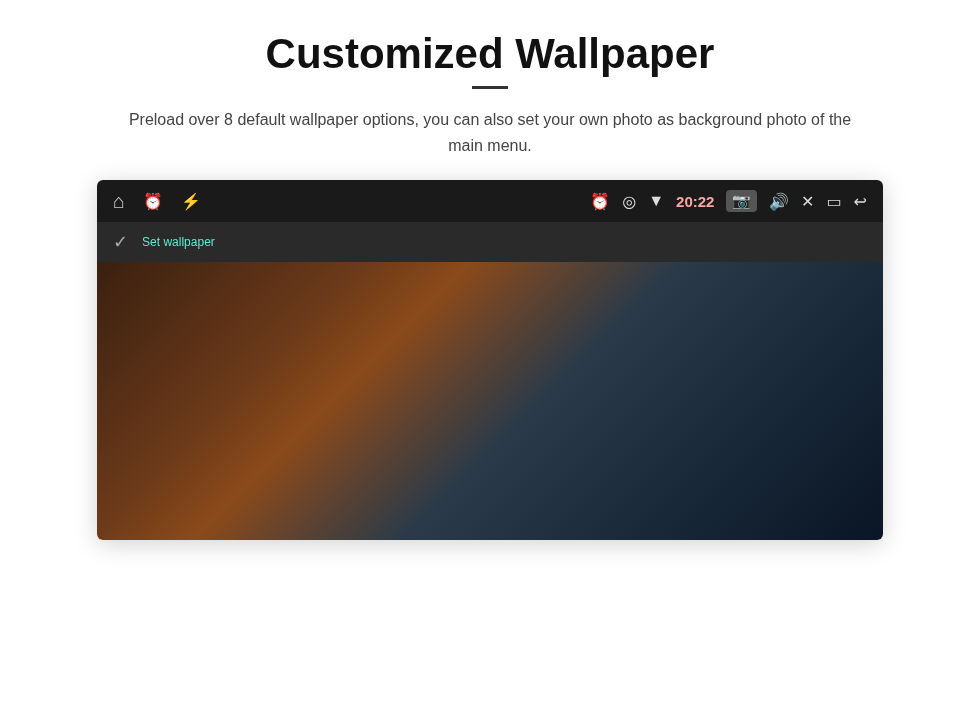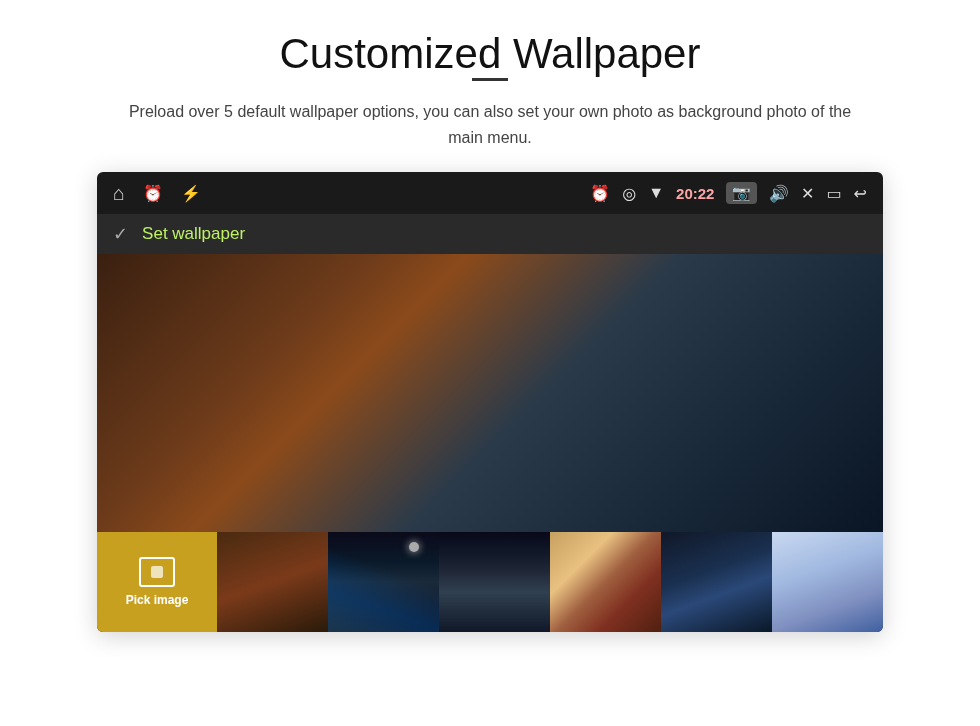--- a/index.html
+++ b/index.html
@@ -16,24 +16,24 @@
       height: 726px;
       display: flex;
       flex-direction: column;
       align-items: center;
       background: #fff;
       padding: 30px 40px 20px;
     }
 
     .page-title {
       font-size: 42px;
-      font-weight: 400;
+      font-weight: 700;
       color: #111;
       text-align: center;
-      margin-bottom: 0;
+      margin-bottom: 8px;
     }
 
     .title-divider {
       width: 36px;
       height: 3px;
       background: #333;
       margin: 0 auto 18px;
     }
 
     .page-subtitle {
@@ -106,22 +106,22 @@
       gap: 8px;
     }
 
     .check-icon {
       color: #aaa;
       font-size: 18px;
       margin-right: 6px;
     }
 
     .toolbar-label {
-      color: #bef264;
-      font-size: 17px;
+      color: #5eead4;
+      font-size: 12px;
     }
 
     
     .wallpaper-preview {
       width: 100%;
       height: 278px;
       background: linear-gradient(135deg, #3a2010 0%, #6b3a1a 25%, #8b4a1a 35%, #2a3a4a 55%, #1a2a3a 75%, #0a1525 100%);
       position: relative;
     }
 
@@ -235,21 +235,21 @@
   </style>
 </head>
 <body>
 
 <div class="page-container">
 
   <h1 class="page-title">Customized Wallpaper</h1>
 
   <div class="title-divider"></div>
 
-  <p class="page-subtitle">Preload over 5 default wallpaper options, you can also set your own photo as background photo of the main menu.</p>
+  <p class="page-subtitle">Preload over 8 default wallpaper options, you can also set your own photo as background photo of the main menu.</p>
 
   <div class="device-screen">
 
     <div class="status-bar">
       <div class="status-bar-left">
 
         <span style="font-size:20px; color:#ccc;">⌂</span>
 
         <span class="status-icon">⏰</span>
 
@@ -269,30 +269,15 @@
     </div>
 
     <div class="toolbar-bar">
       <span class="check-icon">✓</span>
       <span class="toolbar-label">Set wallpaper</span>
     </div>
 
     <div class="wallpaper-preview">
     </div>
 
-    <div class="thumbnail-strip">
-
-      <div class="thumb-pick">
-        <div class="pick-icon-box"></div>
-        <span class="pick-label">Pick image</span>
-      </div>
-
-      <div class="thumb thumb-1"></div>
-      <div class="thumb thumb-2"></div>
-      <div class="thumb thumb-3"></div>
-      <div class="thumb thumb-4"></div>
-      <div class="thumb thumb-5"></div>
-      <div class="thumb thumb-6"></div>
-
-    </div>
 
   </div>
 </div>
 
 </body></html>

